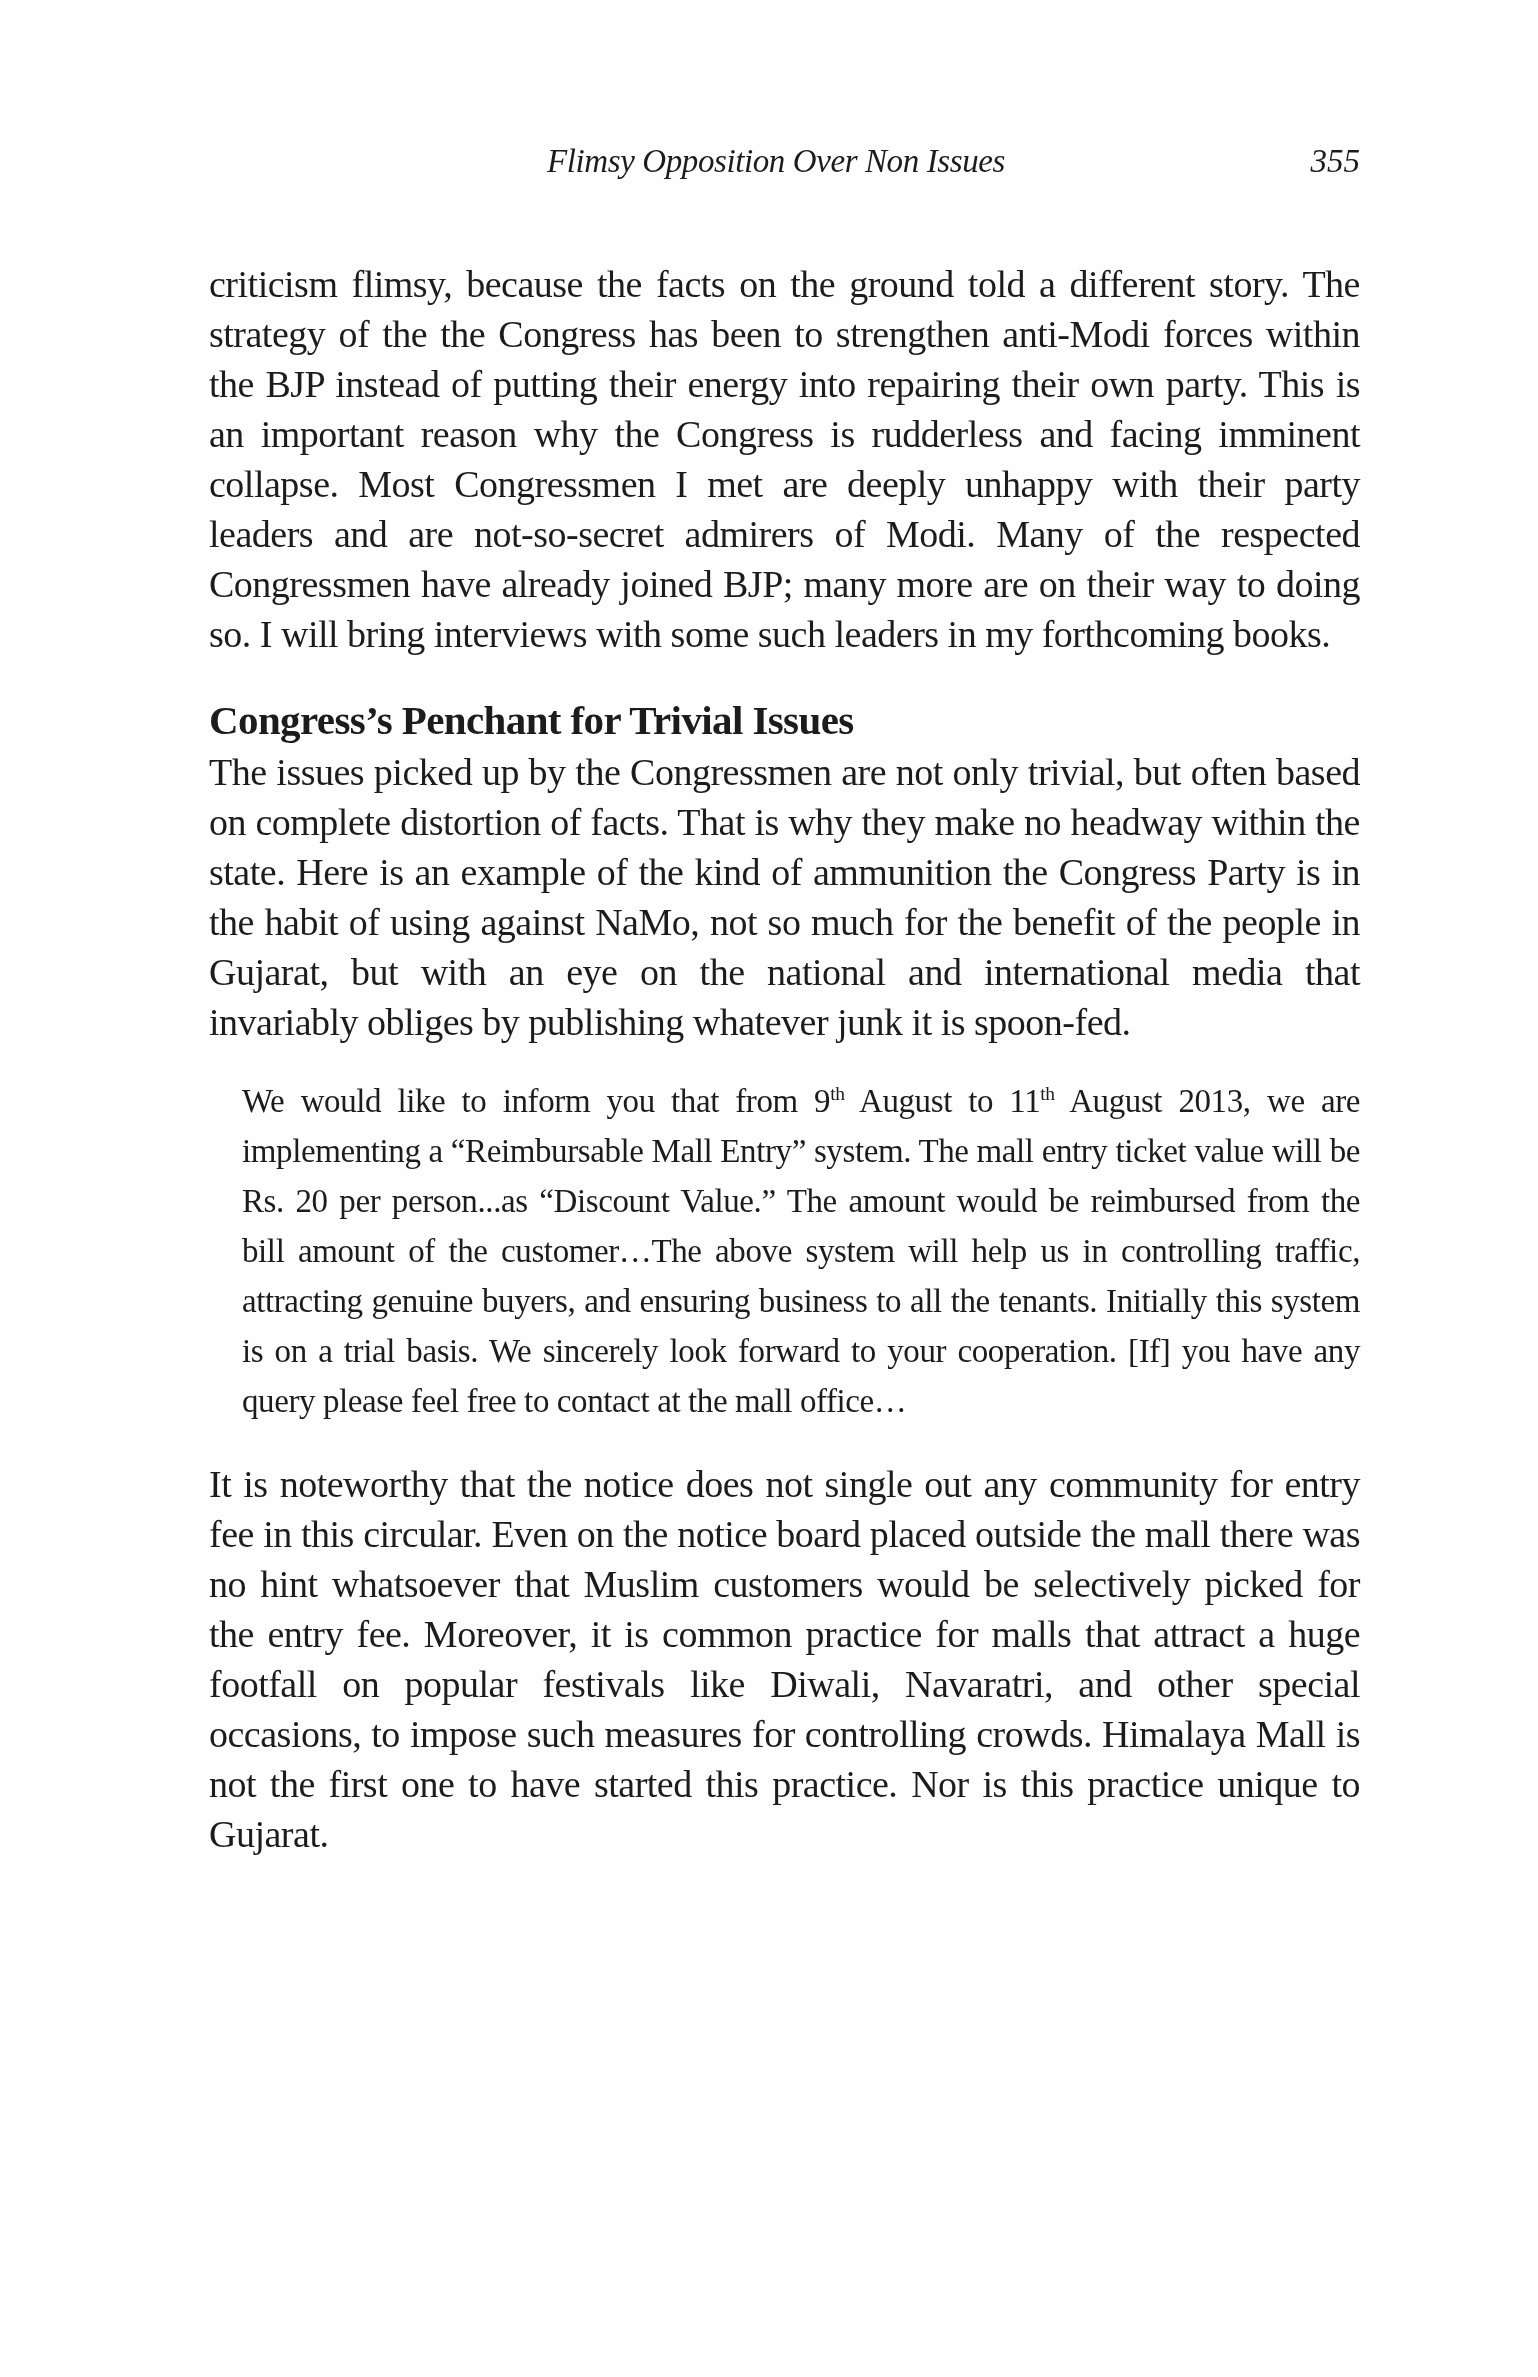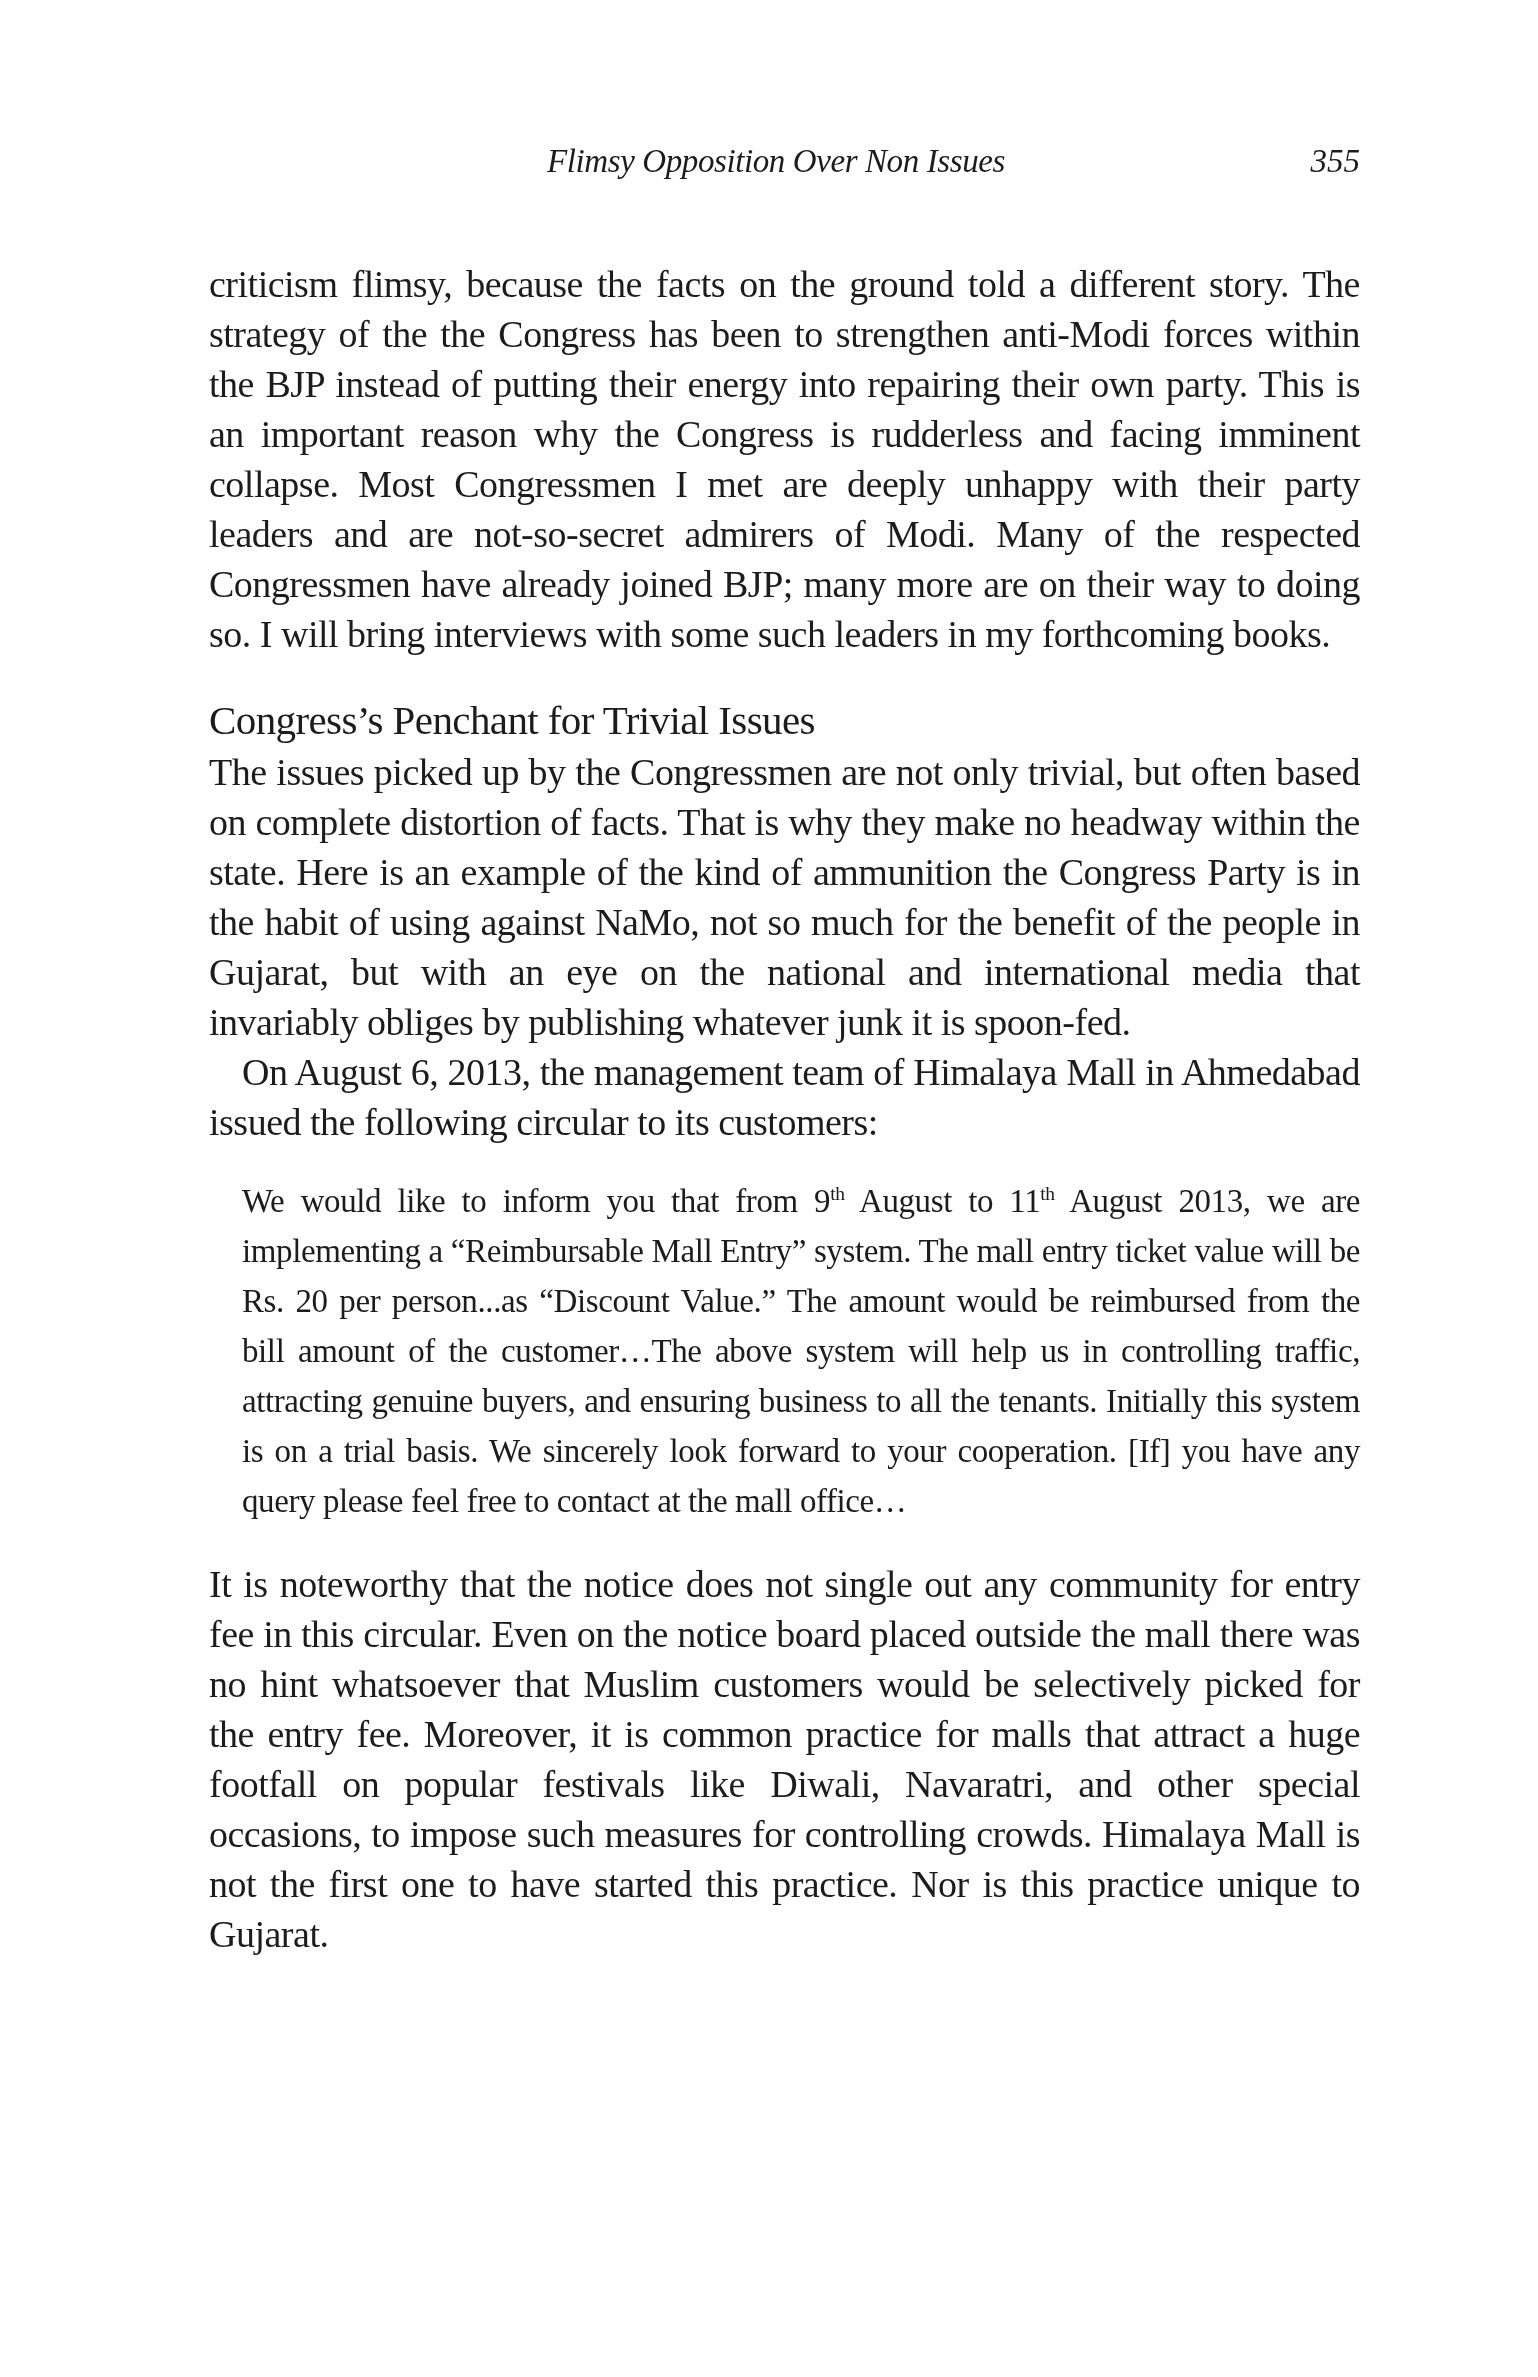--- a/index.html
+++ b/index.html
@@ -54,21 +54,21 @@
       letter-spacing: -0.5px;
     }
     .body-text p {
       margin: 0;
     }
     .indent {
       text-indent: 33px;
     }
     .section-heading {
       font-size: 41px;
-      font-weight: normal;
+      font-weight: bold;
       margin: 35px 0 0 0;
       line-height: 53px;
       letter-spacing: -0.6px;
     }
     .blockquote {
       margin: 29px 0 33px 33px;
       font-size: 33px;
       line-height: 50px;
       text-align: justify;
       letter-spacing: -0.4px;
@@ -87,20 +87,19 @@
     <span class="running-title">Flimsy Opposition Over Non Issues</span>
     <span class="page-number">355</span>
   </div>
 
   <div class="body-text">
     <p>criticism flimsy, because the facts on the ground told a different story. The strategy of the the Congress has been to strengthen anti-Modi forces within the BJP instead of putting their energy into repairing their own party. This is an important reason why the Congress is rudderless and facing imminent collapse. Most Congressmen I met are deeply unhappy with their party leaders and are not-so-secret admirers of Modi. Many of the respected Congressmen have already joined BJP; many more are on their way to doing so. I will bring interviews with some such leaders in my forthcoming books.</p>
 
     <h2 class="section-heading">Congress’s Penchant for Trivial Issues</h2>
 
     <p>The issues picked up by the Congressmen are not only trivial, but often based on complete distortion of facts. That is why they make no headway within the state. Here is an example of the kind of ammunition the Congress Party is in the habit of using against NaMo, not so much for the benefit of the people in Gujarat, but with an eye on the national and international media that invariably obliges by publishing whatever junk it is spoon-fed.</p>
-    <p class="indent">On August 6, 2013, the management team of Himalaya Mall in Ahmedabad issued the following circular to its customers:</p>
 
     <div class="blockquote"><span>We would like to inform you that from 9</span><sup>th</sup><span> August to 11</span><sup>th</sup><span> August 2013, we are implementing a “Reimbursable Mall Entry” system. The mall entry ticket value will be Rs. 20 per person...as “Discount Value.” The amount would be reimbursed from the bill amount of the customer…The above system will help us in controlling traffic, attracting genuine buyers, and ensuring business to all the tenants. Initially this system is on a trial basis. We sincerely look forward to your cooperation. [If] you have any query please feel free to contact at the mall office…</span></div>
 
     <p>It is noteworthy that the notice does not single out any community for entry fee in this circular. Even on the notice board placed outside the mall there was no hint whatsoever that Muslim customers would be selectively picked for the entry fee. Moreover, it is common practice for malls that attract a huge footfall on popular festivals like Diwali, Navaratri, and other special occasions, to impose such measures for controlling crowds. Himalaya Mall is not the first one to have started this practice. Nor is this practice unique to Gujarat.</p>
   </div>
 </div>
 
 
 </body></html>

